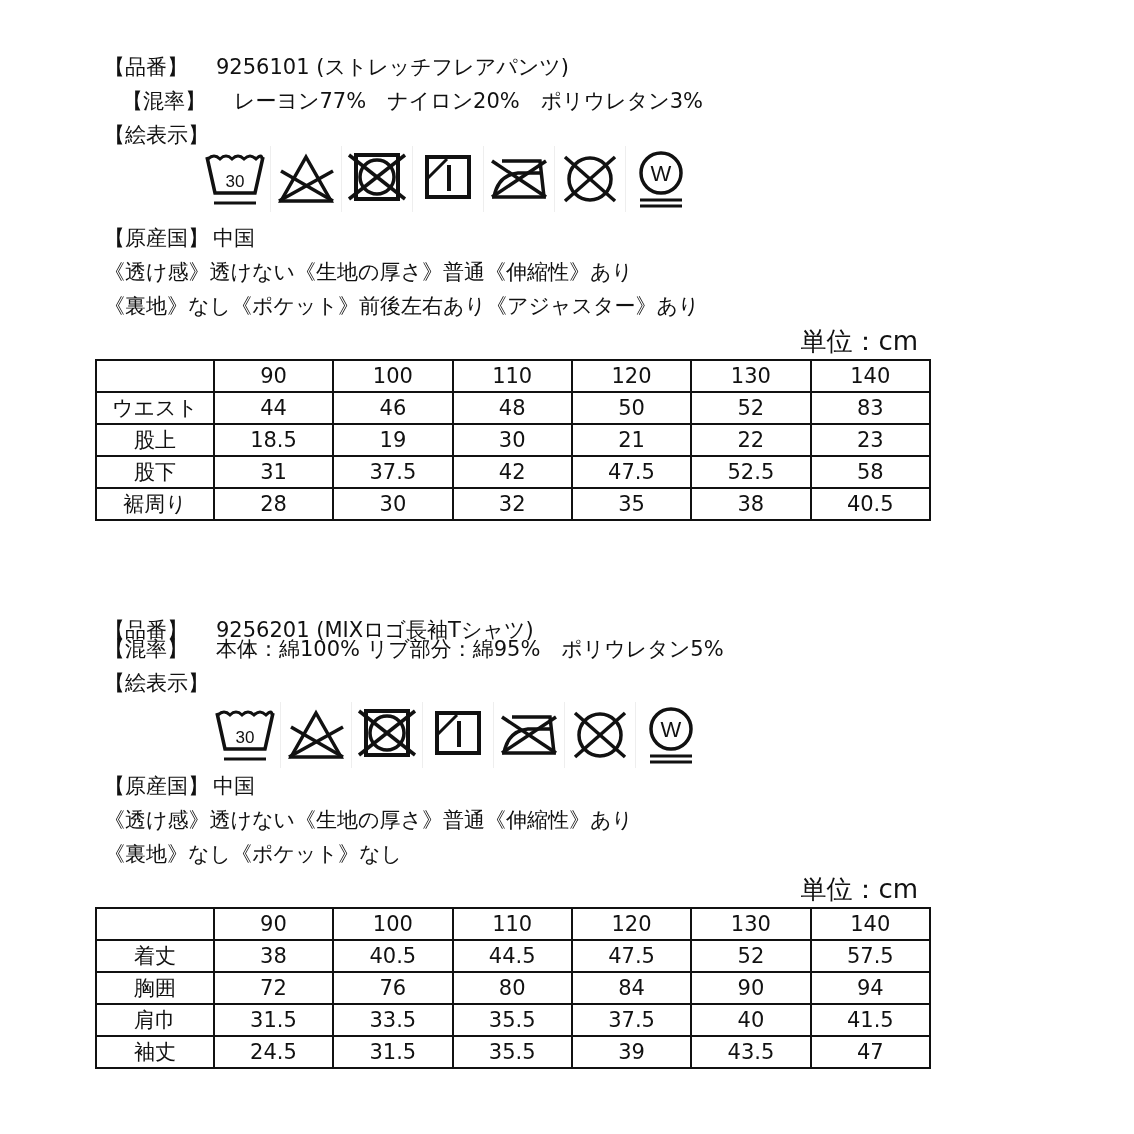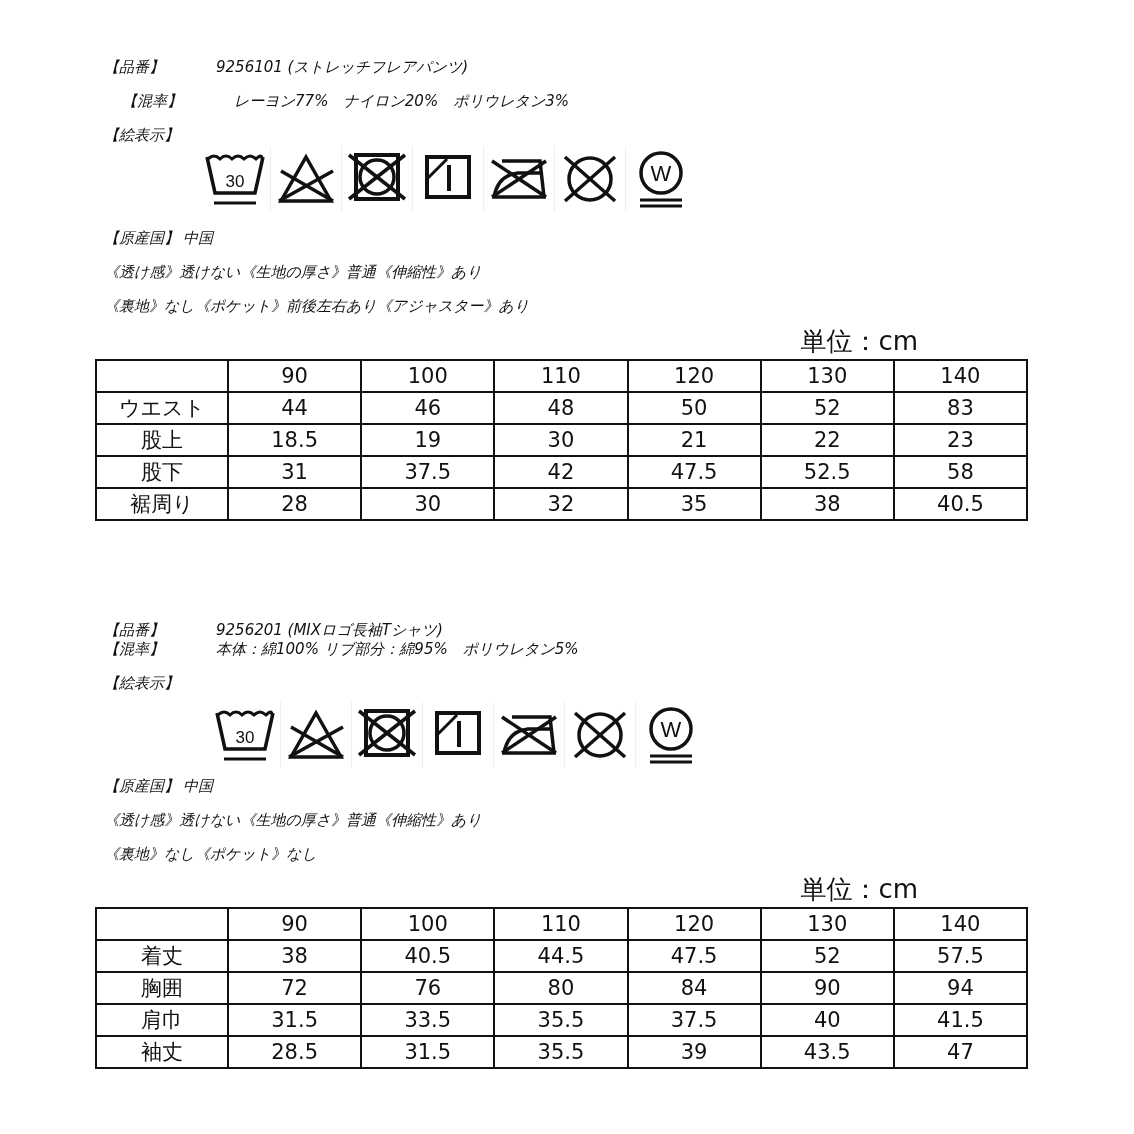--- a/index.html
+++ b/index.html
@@ -1,26 +1,26 @@
 <!DOCTYPE html>
 <html><head>
 <meta charset="utf-8">
 <style>
   html, body { margin: 0; padding: 0; background: #ffffff; }
   body { width: 1134px; height: 1134px; position: relative; overflow: hidden;
          font-family: "DejaVu Sans", "Liberation Sans", sans-serif; color: #111; }
-  .line { position: absolute; font-size: 15px; line-height: 28px; white-space: nowrap; font-style: italic; }
+  .line { position: absolute; font-size: 21px; line-height: 28px; white-space: nowrap; }
   .lbl { display: inline-block; width: 112px; }
   .origin .lbl { width: auto; margin-right: 4px; }
   .unit { position: absolute; font-size: 26px; line-height: 28px; right: 216px; }
   .icons { position: absolute; display: flex; gap: 0; }
   .icons .ic { width: 70px; height: 66px; display: flex; align-items: center; justify-content: center;
                border-right: 1px solid #eee; }
   .icons .ic:last-child { border-right: none; }
-  table.size { position: absolute; left: 95px; border-collapse: collapse; width: 933px; }
+  table.size { position: absolute; left: 95px; border-collapse: collapse; width: 836px; }
   table.size td { border: 2px solid #111; height: 30px; padding: 0; text-align: center;
                   font-size: 21px; line-height: 30px; width: 119px; }
   table.size td:first-child { width: 118px; }
 </style>
 </head>
 <body>
 
 <div>
   <div class="line" style="left:104px;top:53px;">
     <span class="lbl">【品番】</span><span>9256101  (ストレッチフレアパンツ)</span>
@@ -247,21 +247,21 @@
       <td>肩巾</td>
       <td>31.5</td>
       <td>33.5</td>
       <td>35.5</td>
       <td>37.5</td>
       <td>40</td>
       <td>41.5</td>
     </tr>
     <tr>
       <td>袖丈</td>
-      <td>28.5</td>
+      <td>24.5</td>
       <td>31.5</td>
       <td>35.5</td>
       <td>39</td>
       <td>43.5</td>
       <td>47</td>
     </tr>
   </tbody>
     </table>
 </div>
 

